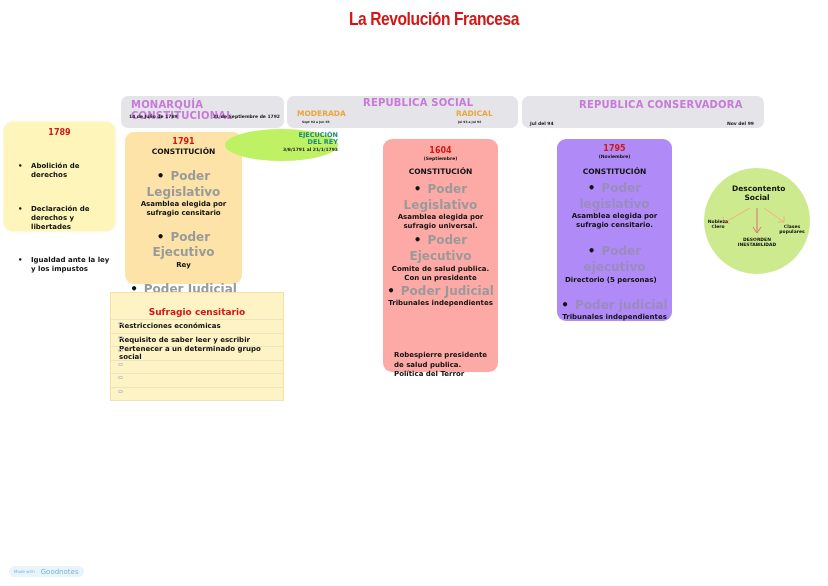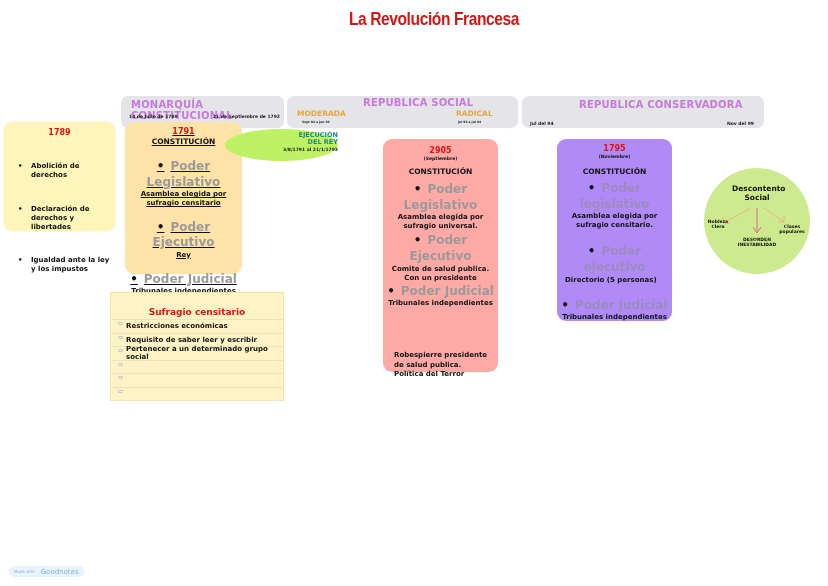--- a/index.html
+++ b/index.html
@@ -16,21 +16,21 @@
   .heading { font-size: 7.5px; font-weight: bold; margin-top: 3px; }
   .power { color: #9a9a9a; font-size: 12px; margin-top: 6px; }
   .power::before { content: "•"; color: #111; margin-right: 6px; }
   .power.purple { color: #9b8cbd; }
   .desc { font-size: 7px; }
   ul.bullets { list-style: none; text-align: left; font-size: 7px; font-weight: bold; }
   ul.bullets li { position: relative; padding-left: 27px; margin-top: 24px; line-height: 1.3; }
   ul.bullets li::before { content: "•"; position: absolute; left: 14px; }
   .note-row { height: 13.5px; border-bottom: 1px solid #ece3bf; font-size: 7px; font-weight: bold; display: flex; align-items: center; padding-left: 6px; position: relative; }
   .note-row .cb { position: absolute; left: 7px; top: 2px; width: 5px; height: 3px; border: 1px solid #c9c9c9; border-radius: 1px; }
-  .note-row span.t { margin-left: 9px; }
+  .note-row span.t { margin-left: 2px; }
 </style>
 </head>
 <body>
 
 <div class="abs title">La Revolución Francesa</div>
 
 <div class="abs period" style="left:121px; top:96px; width:163px;">
   <div class="period-title" style="left:10px; top:3px;">MONARQUÍA CONSTITUCIONAL</div>
   <div class="tiny" style="left:8px; top:18px;">14 de Julio de 1789</div>
   <div class="tiny" style="right:4px; top:18px;">21 de Septiembre de 1792</div>
@@ -52,39 +52,39 @@
 
 <div class="abs card" style="left:4px; top:122px; width:111px; height:109px; background:#fdf5b9; box-shadow:0 0 3px #f3eab0;">
   <div class="year" style="margin-top:6px;">1789</div>
   <ul class="bullets">
     <li>Abolición de derechos</li>
     <li>Declaración de derechos y libertades</li>
     <li>Igualdad ante la ley y los impustos</li>
   </ul>
 </div>
 
-<div class="abs card" style="left:125px; top:122px; width:117px; height:152px; background:#fde3a7;text-decoration:underline;">
+<div class="abs card" style="left:125px; top:132px; width:117px; height:152px; background:#fde3a7;">
   <div class="year" style="margin-top:5px;">1791</div>
   <div class="heading" style="margin-top:0;">CONSTITUCIÓN</div>
   <div class="power" style="margin-top:12px;">Poder Legislativo</div>
   <div class="desc" style="padding:0 6px;">Asamblea elegida por sufragio censitario</div>
   <div class="power" style="margin-top:11px;">Poder Ejecutivo</div>
   <div class="desc">Rey</div>
   <div class="power" style="margin-top:12px;">Poder Judicial</div>
   <div class="desc">Tribunales independientes</div>
 </div>
 
 <div class="abs" style="left:225px; top:129px; width:113px; height:32px; background:#bef264; border-radius:50%; text-align:right; font-weight:bold;">
   <div style="font-size:6.5px; color:#1f8a7a; margin-top:3px; line-height:1.1;">EJECUCIÓN</div>
   <div style="font-size:6.5px; color:#1f8a7a; line-height:1.1;">DEL REY</div>
   <div style="font-size:4.5px; color:#222; margin-top:1px;">3/8/1791 al 21/1/1793</div>
 </div>
 
 <div class="abs card" style="left:383px; top:139px; width:115px; height:233px; background:#fdaaa7;">
-  <div class="year" style="margin-top:7px;">2905</div>
+  <div class="year" style="margin-top:7px;">1604</div>
   <div class="month">(Septiembre)</div>
   <div class="heading" style="margin-top:5px;">CONSTITUCIÓN</div>
   <div class="power" style="margin-top:5px;">Poder Legislativo</div>
   <div class="desc" style="padding:0 14px;">Asamblea elegida por sufragio universal.</div>
   <div class="power" style="margin-top:2px;">Poder Ejecutivo</div>
   <div class="desc" style="padding:0 2px;">Comite de salud publica. Con un presidente</div>
   <div class="power" style="margin-top:1px;">Poder Judicial</div>
   <div class="desc">Tribunales independientes</div>
   <div style="text-align:left; padding-left:11px; margin-top:43px; font-size:7px;">
     <div>Robespierre presidente de salud publica.</div>

